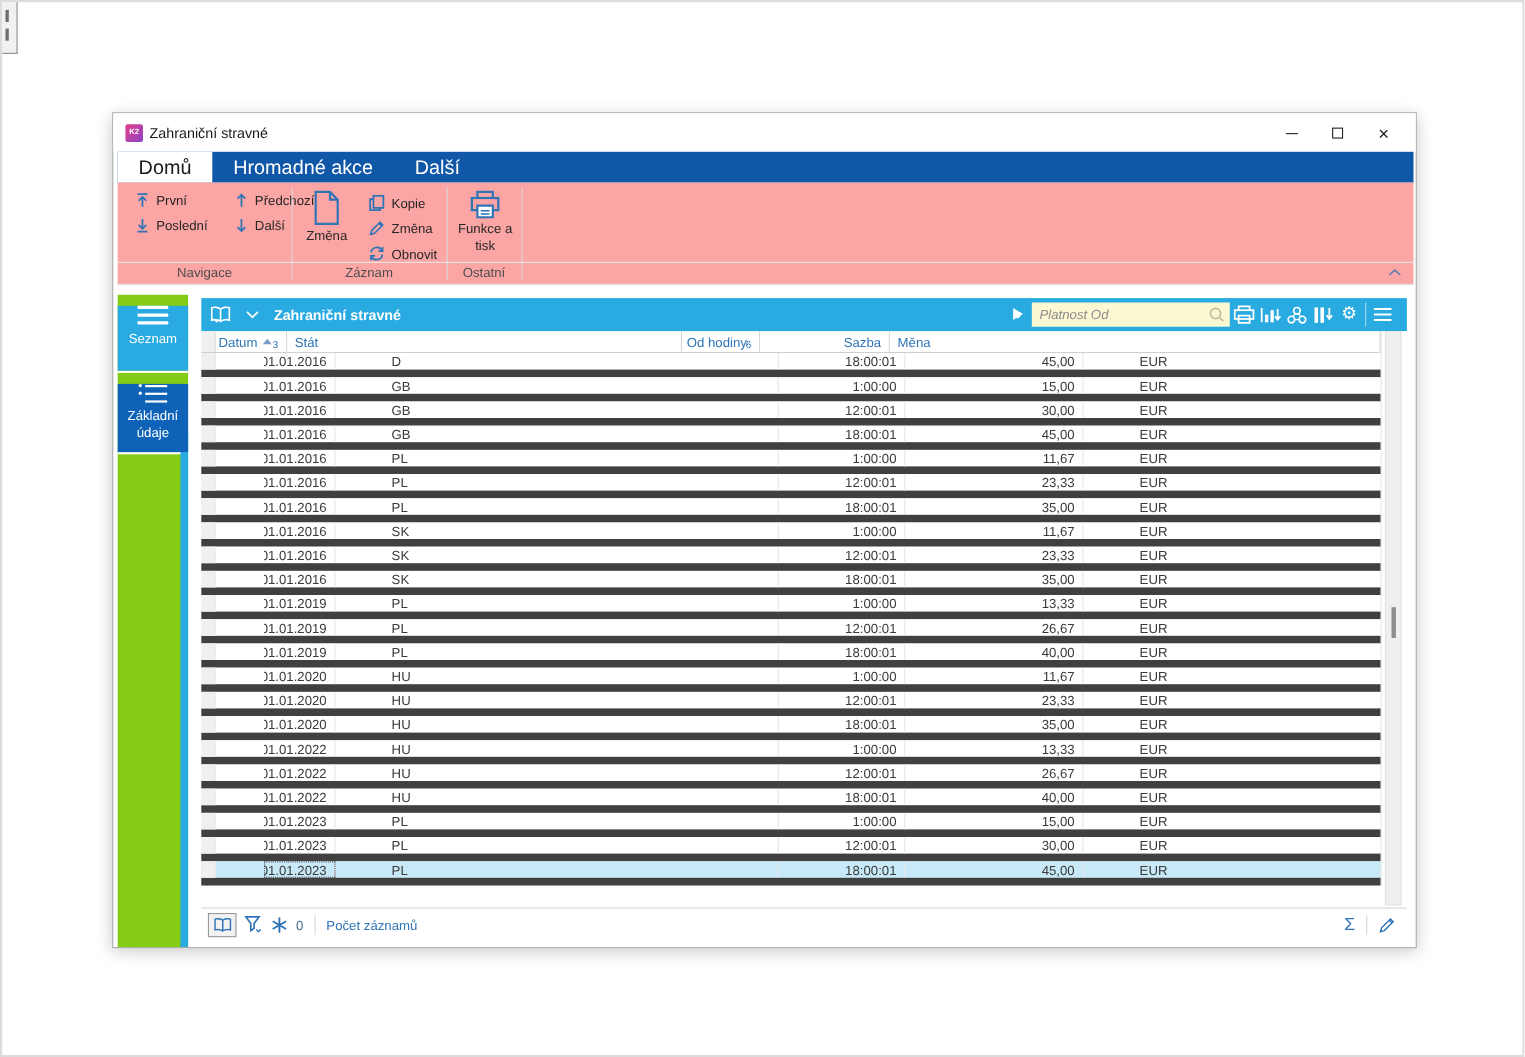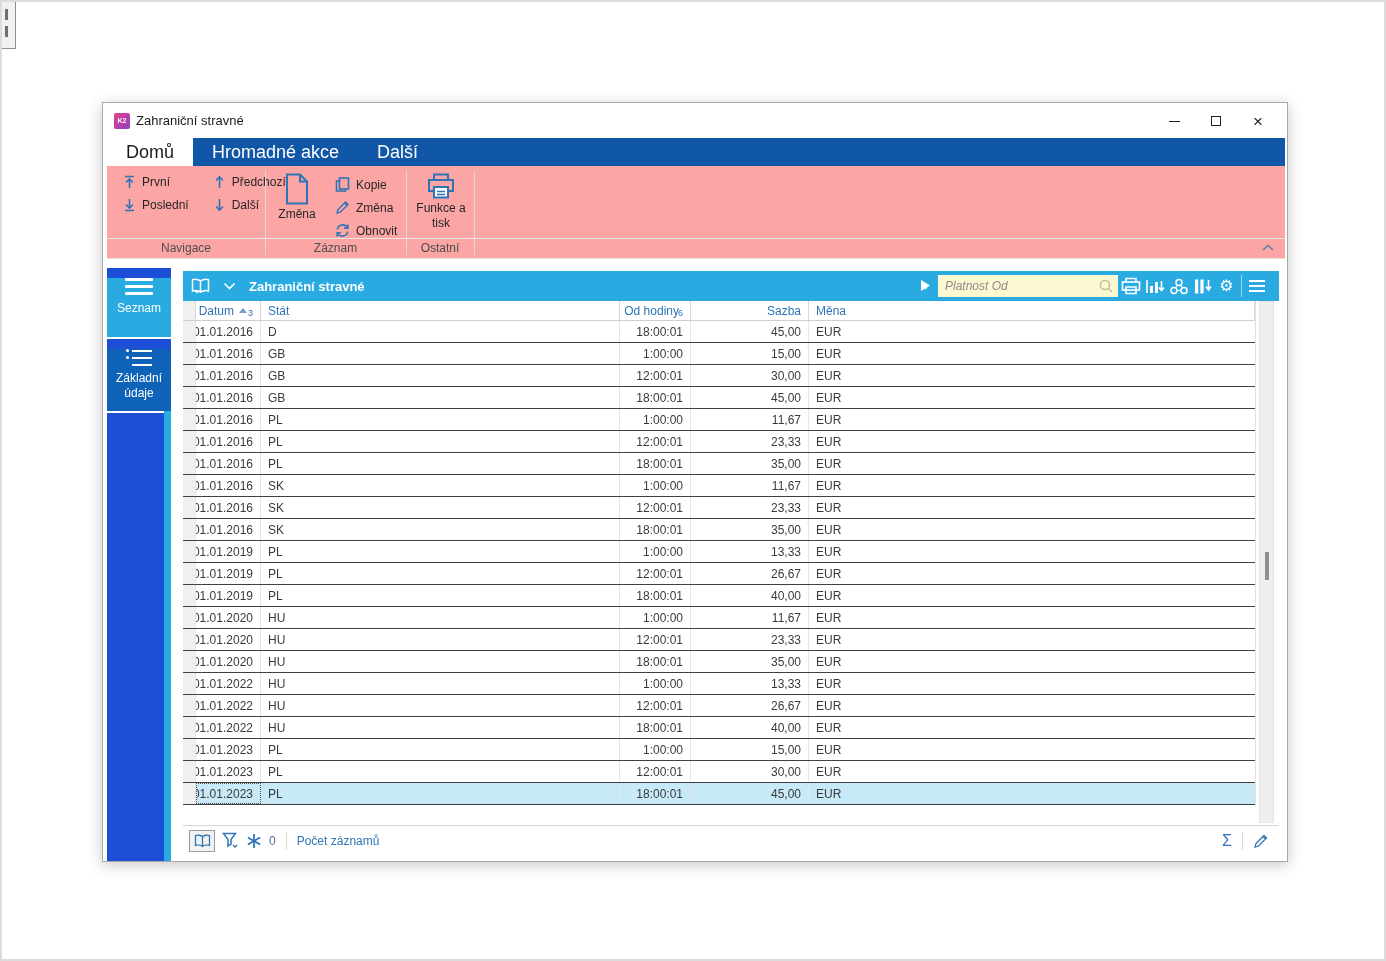--- a/index.html
+++ b/index.html
@@ -39,21 +39,21 @@
   .navbtn { display:flex; align-items:center; gap:6px; font-size:12px; color:#262626; padding:0 8px; cursor:default; }
   .navbtn svg { color:#2e74b6; }
   .smallstack { position:absolute; left:222px; top:3px; }
   .smallbtn { display:flex; align-items:flex-end; gap:6px; font-size:12px; color:#262626; height:23px; padding:0 6px; cursor:default; }
   .smallbtn svg { color:#2e74b6; }
   .bigbtn { position:absolute; top:4px; width:52px; height:66px; display:flex; flex-direction:column; align-items:center; justify-content:flex-start; font-size:12px; color:#262626; text-align:center; cursor:default; }
   .bigbtn svg { color:#2e74b6; margin:3px 0 2px; }
   .chevup { position:absolute; right:10px; top:77px; color:#5a7fb0; }
 
   
-  .sidebar { position:absolute; left:4px; top:165px; width:64px; height:593px; background:#1d4ed8; }
+  .sidebar { position:absolute; left:4px; top:165px; width:64px; height:593px; background:#84cc16; }
   .rail { position:absolute; right:0; top:125px; bottom:0; width:7px; background:#29abe2; }
   .side-item { position:relative; width:64px; color:#fff; font-size:12px; text-align:center; cursor:pointer; }
   .side-item .bars { margin:10px auto 6px; width:28px; }
   .side-item .bars b { display:block; height:3px; background:#fff; margin-bottom:4px; border-radius:1px; }
   .item-seznam { height:59px; background:#29abe2; }
   .item-zakladni { height:62px; background:#0e63b8; }
   .side-sep { height:2px; background:#fff; }
   .listicon { margin:10px auto 5px; width:26px; }
   .listicon .lrow { display:flex; align-items:center; gap:3px; margin-bottom:4px; }
   .listicon .dot { width:3px; height:3px; background:#fff; border-radius:50%; }
@@ -78,21 +78,21 @@
   .hrow, .drow { display:flex; height:22px; }
   .hrow { height:20px; border-bottom:1px solid #cfcfcf; color:#2e74b6; }
   .cell { display:flex; align-items:center; border-right:1px solid #e6e6e6; overflow:hidden; white-space:nowrap; }
   .hrow .cell { border-right:1px solid #d9d9d9; }
   .c-ind { width:13px; background:#f0f0f0; }
   .c-datum { width:65px; justify-content:flex-end; padding-right:7px; }
   .c-stat { width:359px; padding-left:7px; }
   .c-od { width:71px; justify-content:flex-end; padding-right:7px; }
   .c-sazba { width:118px; justify-content:flex-end; padding-right:7px; }
   .c-mena { flex:1; padding-left:7px; border-right:0; }
-  .drow { border-bottom:1px solid #404040; background:#fff; cursor:default; }
+  .drow { border-bottom:7px solid #404040; background:#fff; cursor:default;gap:44px; }
   .drow.selected { background:#c8e9f8; }
   .drow.selected .c-datum { outline:1px dotted #4d4d4d; outline-offset:-1px; }
   .sort-asc { width:0; height:0; border-left:4px solid transparent; border-right:4px solid transparent; border-bottom:5px solid #7a9cc6; margin:0 1px 0 5px; }
   .subnum { font-size:9px; color:#2e74b6; align-self:flex-end; padding-bottom:2px; }
 
   
   .scrolltrack { position:absolute; left:1156px; top:198px; width:15px; height:522px; background:#efefef; border:1px solid #e3e3e3; }
   .scrollthumb { position:absolute; left:5px; top:250px; width:4px; height:28px; background:#8f8f8f; }
 
   

